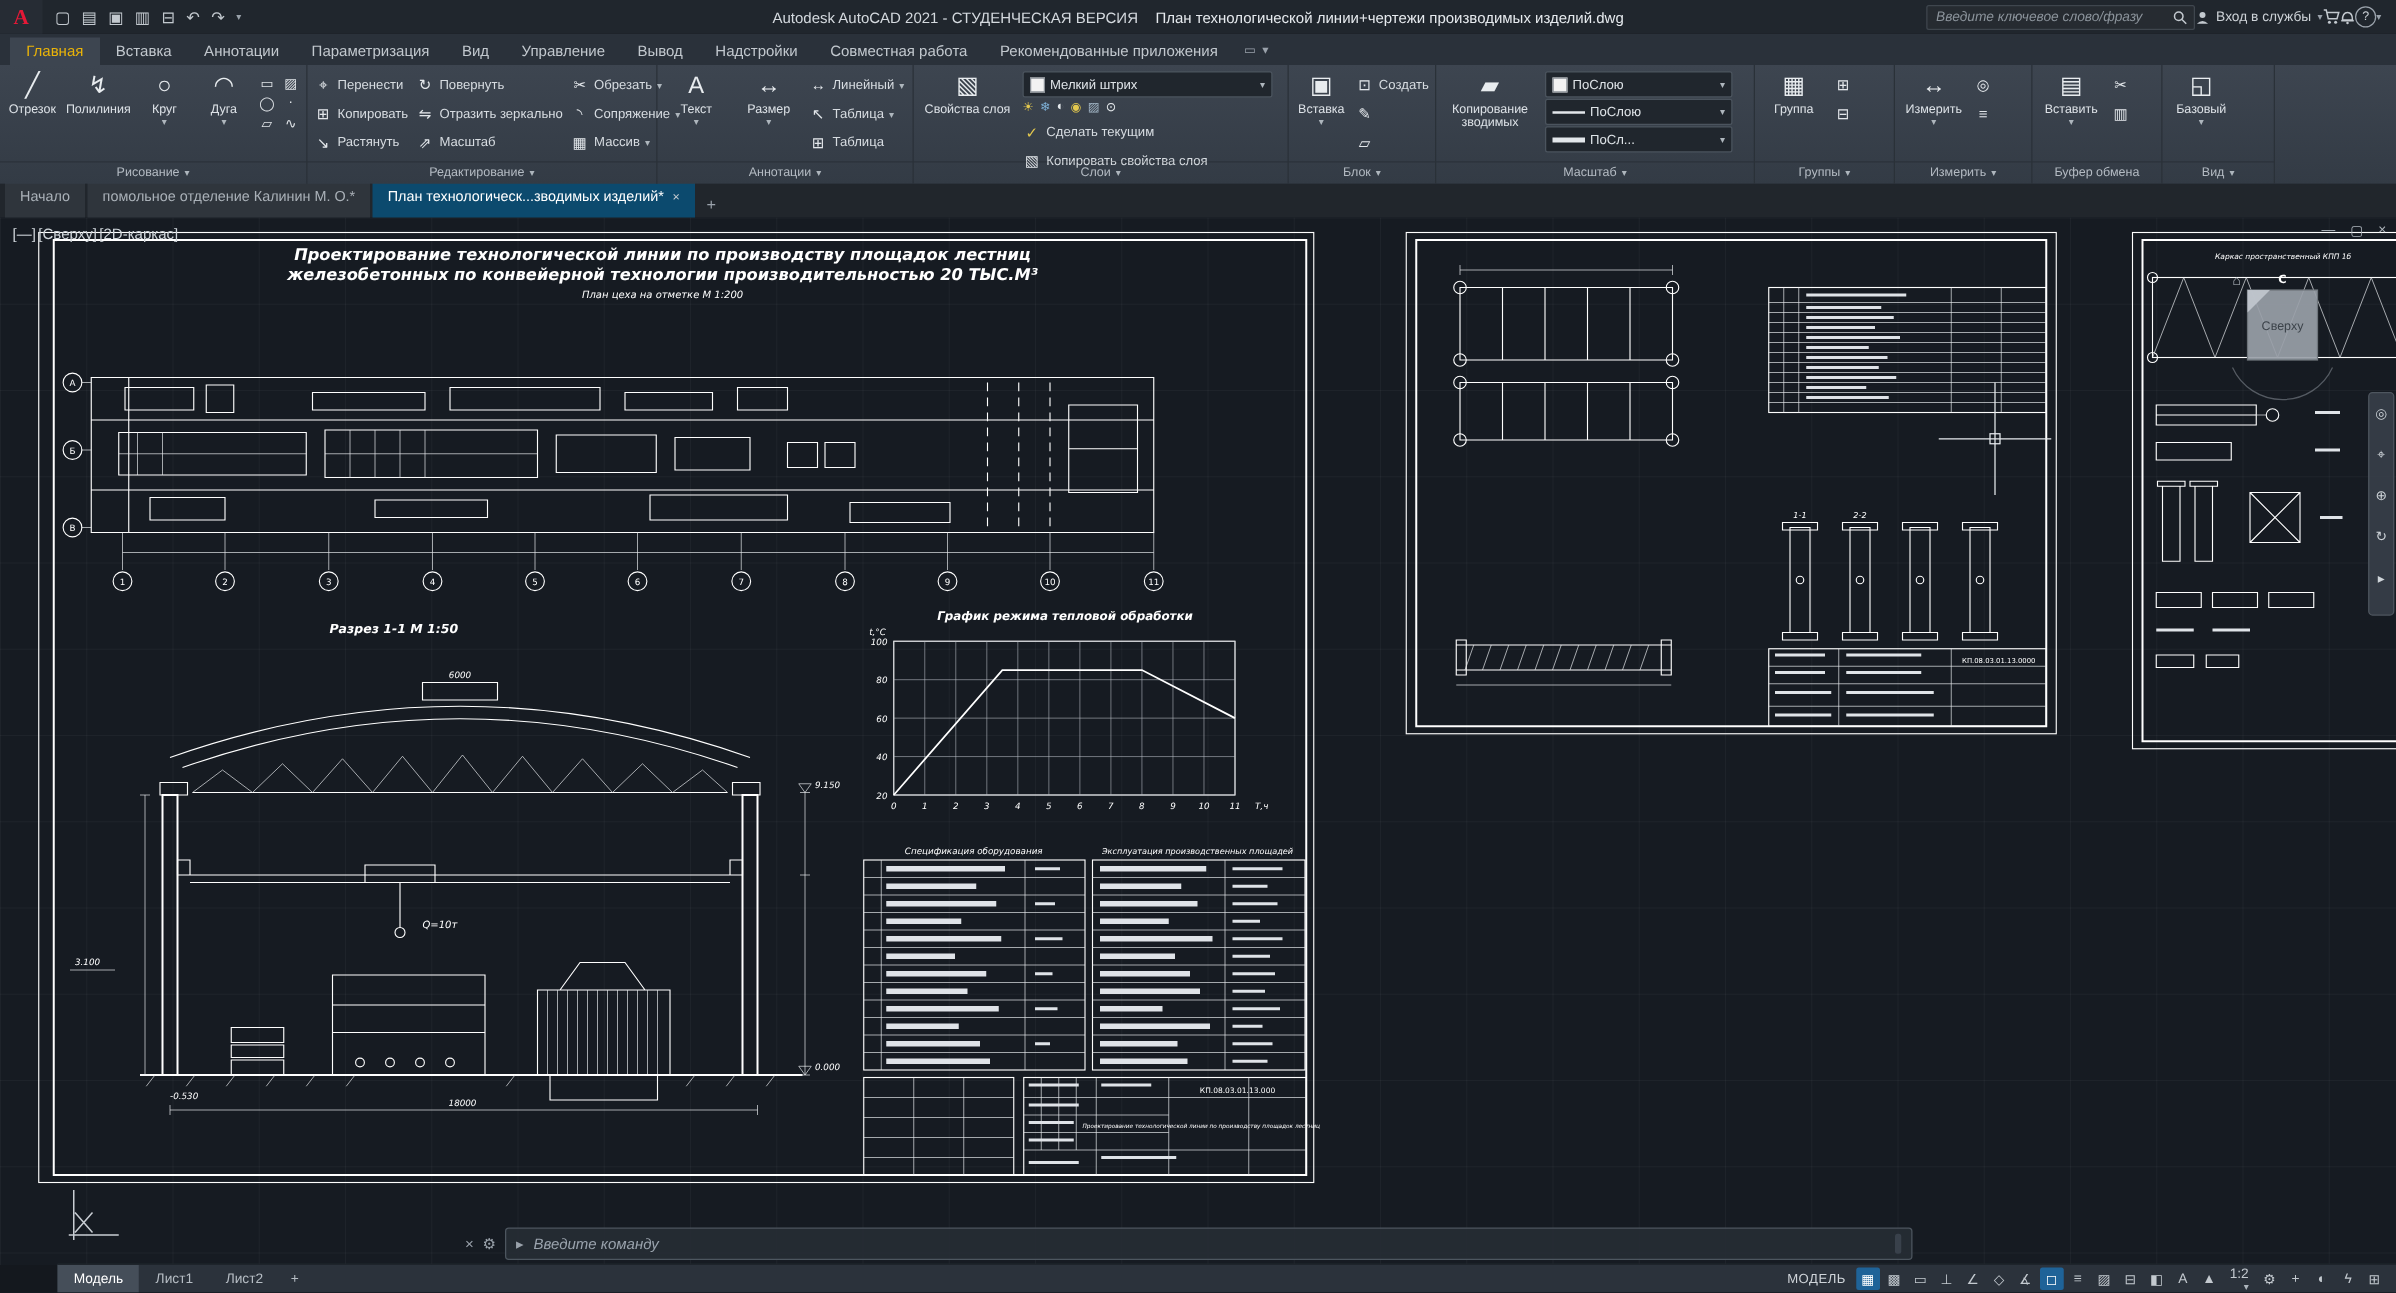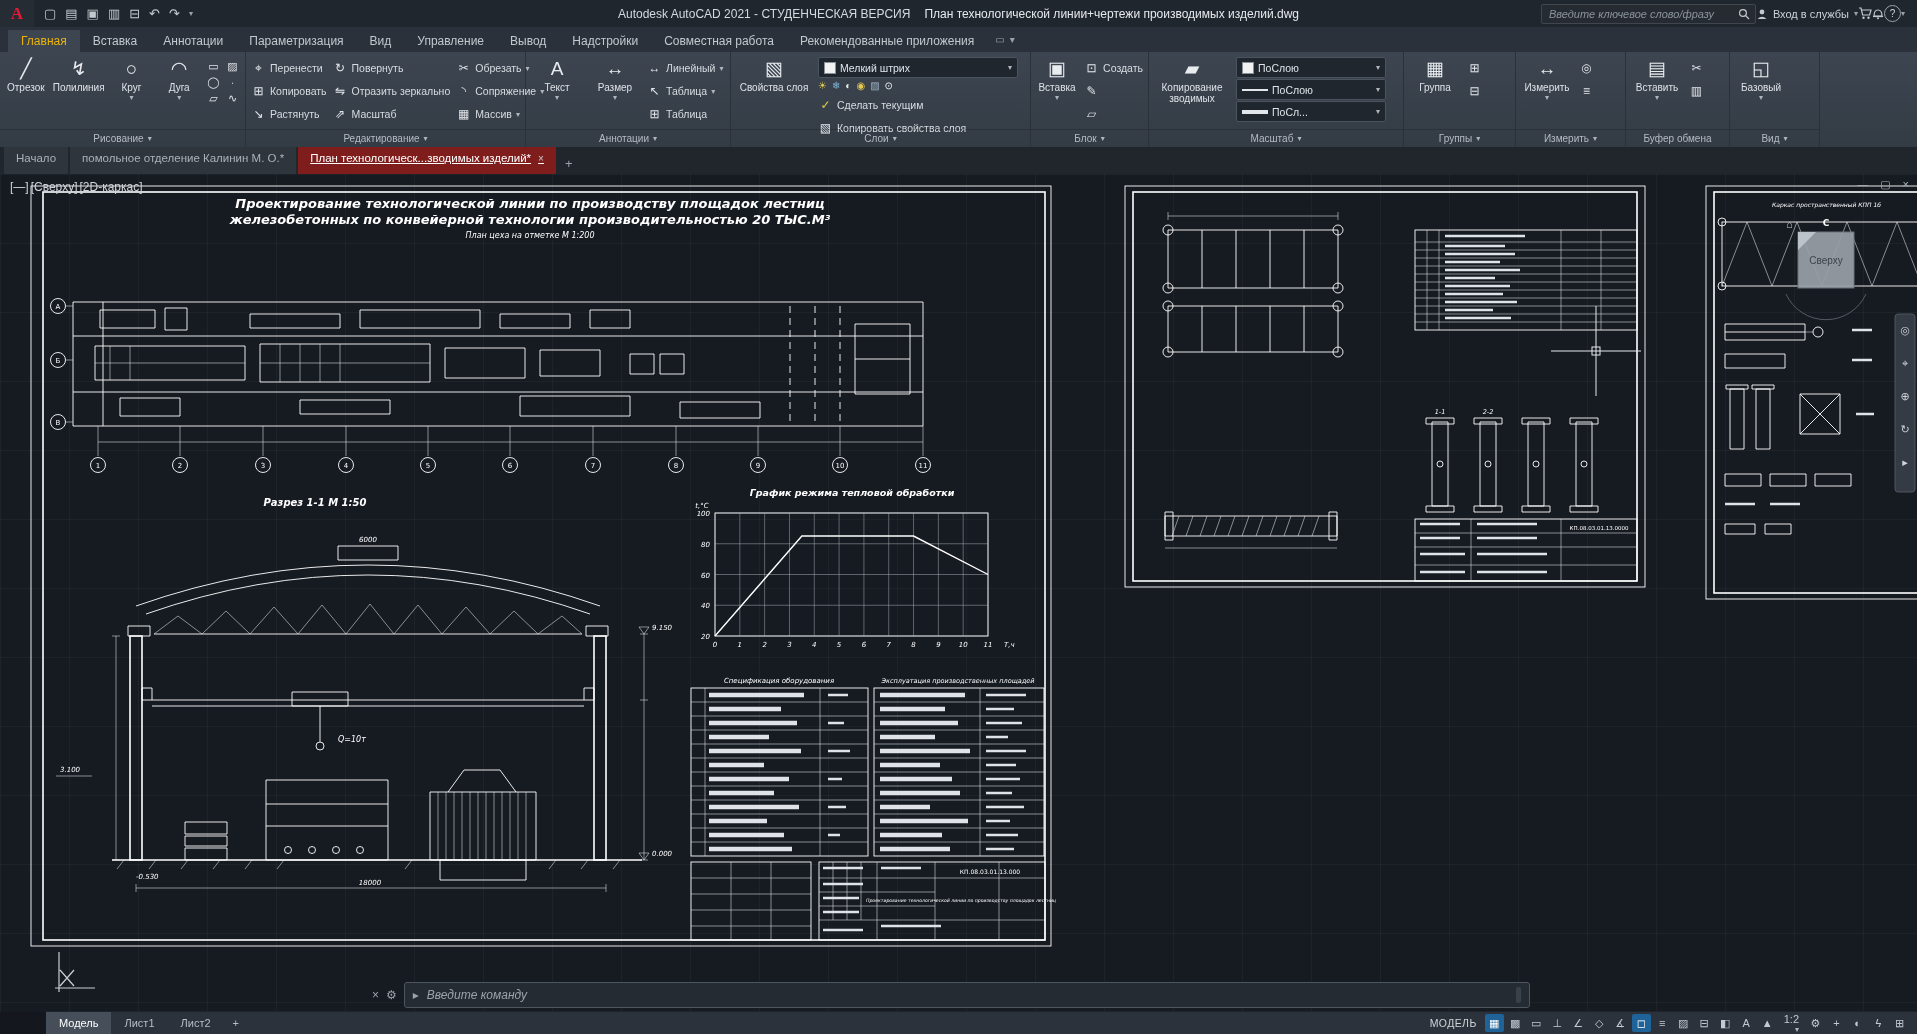--- a/index.html
+++ b/index.html
@@ -49,21 +49,21 @@
   .chip{width:10px;height:10px;background:#f2f2f2;border:1px solid #8a9097;flex:0 0 auto;}
   .lsample{width:26px;height:2px;background:#e2e6ea;flex:0 0 auto;}
   .lsample.thick{height:4px;}
   .minirow{display:flex;gap:5px;padding:1px 0 2px 0;}
   .minirow span{font-size:10px;cursor:default;}
   .c-y{color:#e3c84e;} .c-b{color:#7fb2d9;} .c-w{color:#e6eaed;} .c-g{color:#9fb2c2;}
 
   
   .filetabs{position:absolute;top:147px;left:0;right:0;height:27px;background:#21262c;display:flex;align-items:flex-end;padding-left:4px;z-index:47;}
   .ftab{height:32px;display:flex;align-items:center;gap:7px;padding:0 12px;margin-right:2px;background:#2f353c;color:#aab1b8;font-size:11.5px;border-top-left-radius:2px;border-top-right-radius:2px;cursor:default;white-space:nowrap;}
-  .ftab.active{background:#7f1d1d;color:#fff;text-decoration:underline;}
+  .ftab.active{background:#0c4a6e;color:#fff;}
   .ftab .tclose{font-size:10px;color:#c8cdd2;}
   .ftab-new{width:22px;height:22px;display:flex;align-items:center;justify-content:center;color:#9aa2ab;font-size:13px;cursor:default;}
 
   
   .canvas{position:absolute;top:174px;left:0;height:838px;width:1917px;background-color:#161b22;
     background-image:linear-gradient(rgba(255,255,255,0.035) 1px,transparent 1px),
                      linear-gradient(90deg,rgba(255,255,255,0.035) 1px,transparent 1px);
     background-size:69px 69px;z-index:1;}
   .canvas svg{position:absolute;top:0;left:0;}
   .viewport-label{position:absolute;top:6px;left:10px;font-size:12px;color:#cfd5da;display:flex;gap:2px;z-index:5;}

